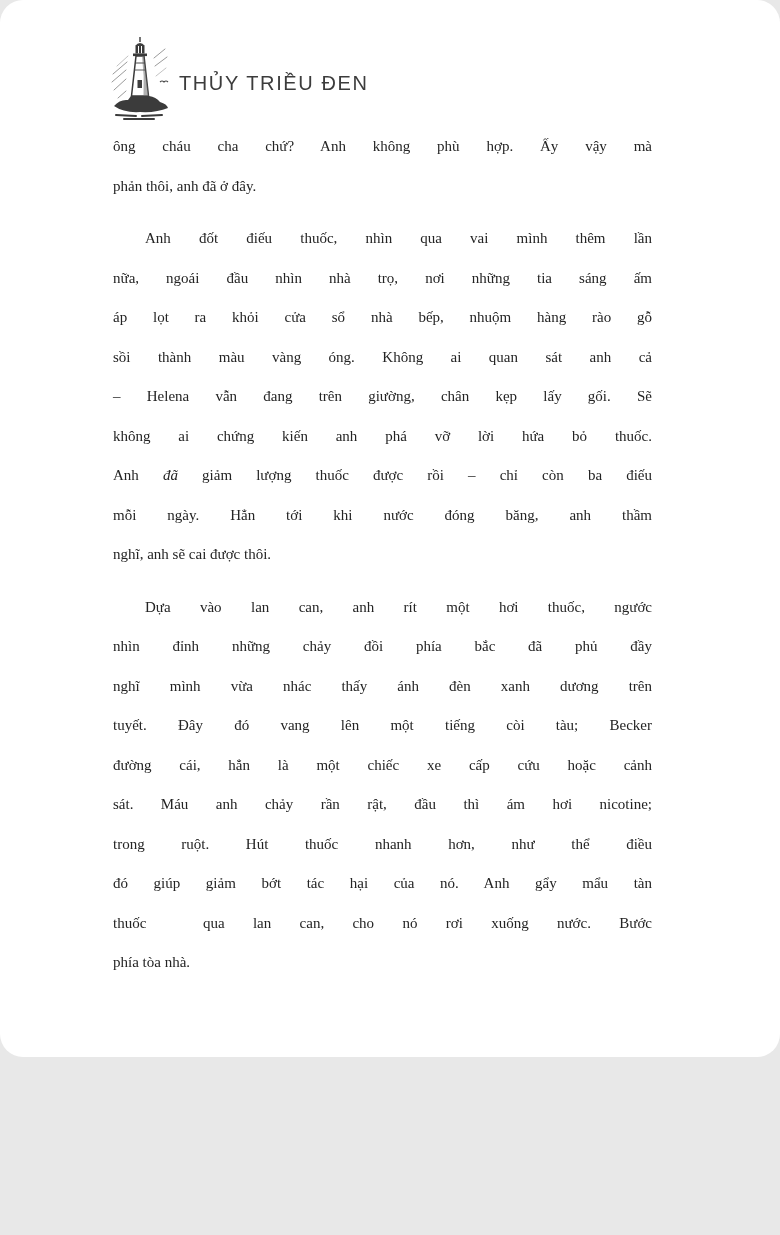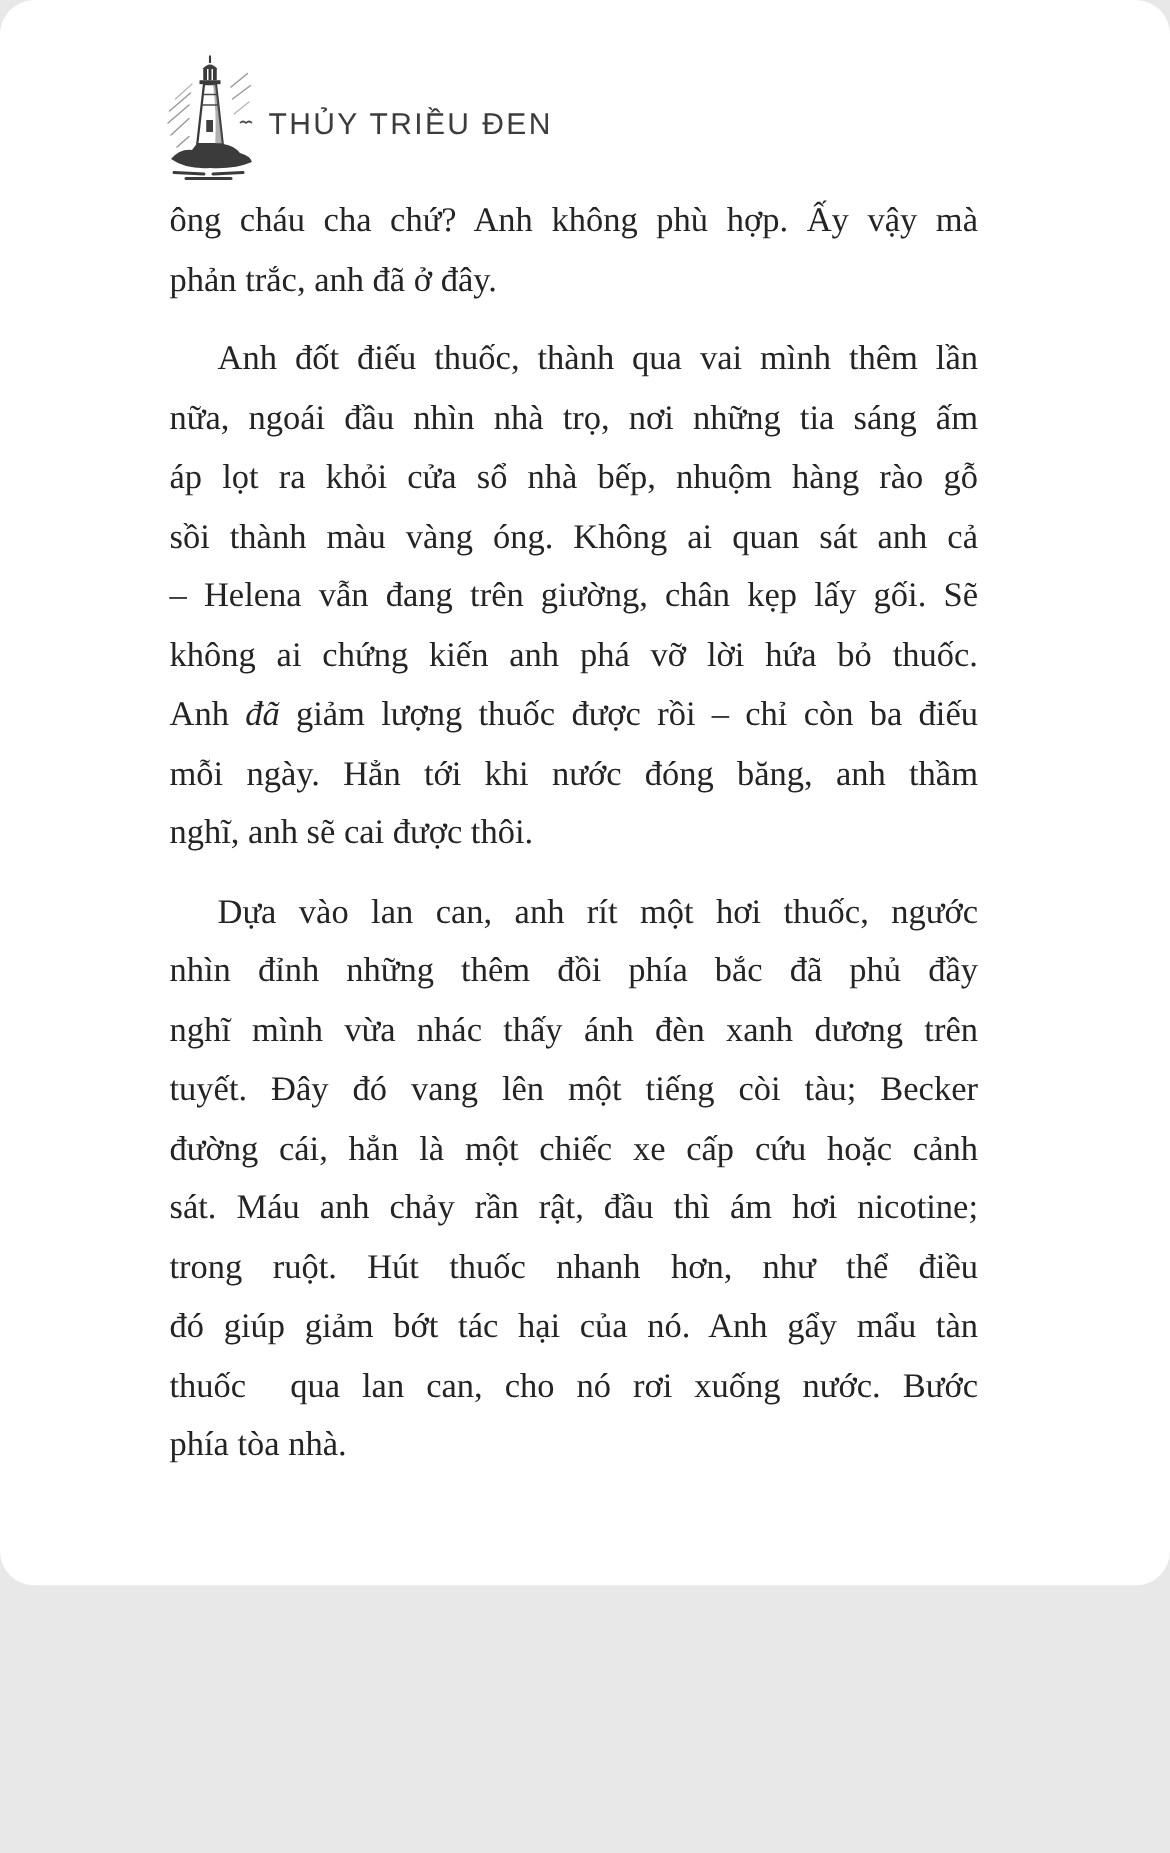--- a/index.html
+++ b/index.html
@@ -25,21 +25,21 @@
     position:absolute;left:179px;top:71px;
     font-family:"Liberation Sans","DejaVu Sans",sans-serif;
     font-size:20px;line-height:24px;
     letter-spacing:1.6px;
     color:var(--header-color);
     white-space:nowrap;
   }
   
   .text-block{
     position:absolute;left:113px;top:127px;width:539px;
-    font-size:23px;
+    font-size:15px;
     color:var(--text-color);
   }
   .para{margin:0;}
   .para.spaced{margin-top:13px;}
   .line{
     height:39.5px;line-height:39.5px;
     text-align:justify;
     text-align-last:justify;
     overflow:visible;
     white-space:normal;
@@ -99,36 +99,36 @@
       </g>
 
       <path d="M50,46 q2,-2 4,0 q2,-2 4,0" fill="none" stroke="#4a4a4a" stroke-width="1.1"></path>
     </svg>
     <span class="header-title">THỦY TRIỀU ĐEN</span>
   </div>
 
   <div class="text-block">
       <div class="para">
         <div class="line">ông cháu cha chứ? Anh không phù hợp. Ấy vậy mà</div>
-        <div class="line last">phản trắc, anh đã ở đây.</div>
+        <div class="line last">phản thôi, anh đã ở đây.</div>
       </div>
       <div class="para spaced">
-        <div class="line indent">Anh đốt điếu thuốc, thành qua vai mình thêm lần</div>
+        <div class="line indent">Anh đốt điếu thuốc, nhìn qua vai mình thêm lần</div>
         <div class="line">nữa, ngoái đầu nhìn nhà trọ, nơi những tia sáng ấm</div>
         <div class="line">áp lọt ra khỏi cửa sổ nhà bếp, nhuộm hàng rào gỗ</div>
         <div class="line">sồi thành màu vàng óng. Không ai quan sát anh cả</div>
         <div class="line">– Helena vẫn đang trên giường, chân kẹp lấy gối. Sẽ</div>
         <div class="line">không ai chứng kiến anh phá vỡ lời hứa bỏ thuốc.</div>
         <div class="line">Anh <i>đã</i> giảm lượng thuốc được rồi – chỉ còn ba điếu</div>
         <div class="line">mỗi ngày. Hẳn tới khi nước đóng băng, anh thầm</div>
         <div class="line last">nghĩ, anh sẽ cai được thôi.</div>
       </div>
       <div class="para spaced">
         <div class="line indent">Dựa vào lan can, anh rít một hơi thuốc, ngước</div>
-        <div class="line">nhìn đỉnh những thêm đồi phía bắc đã phủ đầy</div>
+        <div class="line">nhìn đỉnh những chảy đồi phía bắc đã phủ đầy</div>
         <div class="line">nghĩ mình vừa nhác thấy ánh đèn xanh dương trên</div>
         <div class="line">tuyết. Đây đó vang lên một tiếng còi tàu; Becker</div>
         <div class="line">đường cái, hẳn là một chiếc xe cấp cứu hoặc cảnh</div>
         <div class="line">sát. Máu anh chảy rần rật, đầu thì ám hơi nicotine;</div>
         <div class="line">trong ruột. Hút thuốc nhanh hơn, như thể điều</div>
         <div class="line">đó giúp giảm bớt tác hại của nó. Anh gẩy mẩu tàn</div>
         <div class="line">thuốc&nbsp; qua lan can, cho nó rơi xuống nước. Bước</div>
         <div class="line last">phía tòa nhà.</div>
       </div>
     </div>

